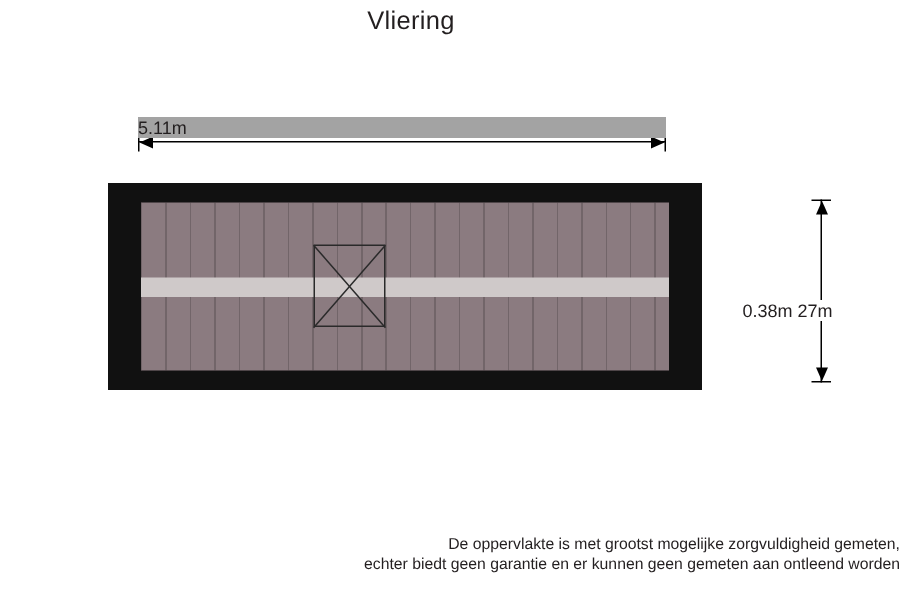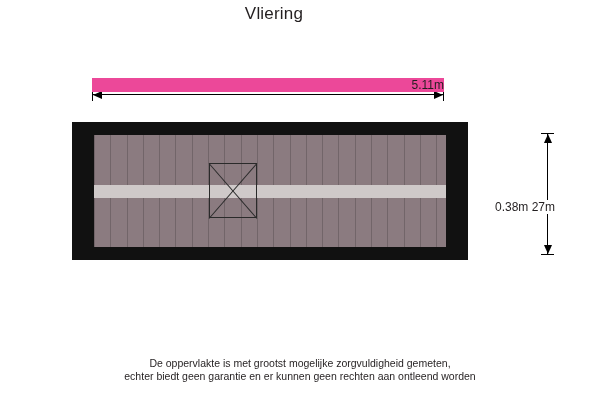--- a/index.html
+++ b/index.html
@@ -66,23 +66,23 @@
   }
   .arrow-right {
     right: 1px;
     border-left: 9px solid #000;
   }
   .dim-top-label {
     position: absolute;
     left: 92px;
     top: 78px;
     width: 352px;
-    text-align: right;
+    text-align: left;
     font-size: 12px;
-    background: #ec4899;
+    background: #a3a3a3;
   }
 
   
   .dim-right {
     position: absolute;
     left: 547px;
     top: 133px;
     width: 1px;
     height: 122px;
   }
@@ -189,21 +189,21 @@
   }
   .hatch-box .d1 { transform: translate(-50%,-50%) rotate(41deg); }
   .hatch-box .d2 { transform: translate(-50%,-50%) rotate(-41deg); }
 
   
   .footer {
     position: absolute;
     left: 0;
     bottom: 17px;
     width: 600px;
-    text-align: center;
+    text-align: right;
     font-size: 10.5px;
     line-height: 13px;
     color: #231f20;
   }
   .footer div { white-space: nowrap; }
 </style>
 </head>
 <body>
 
 <div class="title">Vliering</div>
@@ -232,14 +232,14 @@
     <div class="beam"></div>
     <div class="hatch-box">
       <div class="d1"></div>
       <div class="d2"></div>
     </div>
   </div>
 </div>
 
 <div class="footer">
   <div>De oppervlakte is met grootst mogelijke zorgvuldigheid gemeten,</div>
-  <div>echter biedt geen garantie en er kunnen geen rechten aan ontleend worden</div>
+  <div>echter biedt geen garantie en er kunnen geen gemeten aan ontleend worden</div>
 </div>
 
 </body></html>

